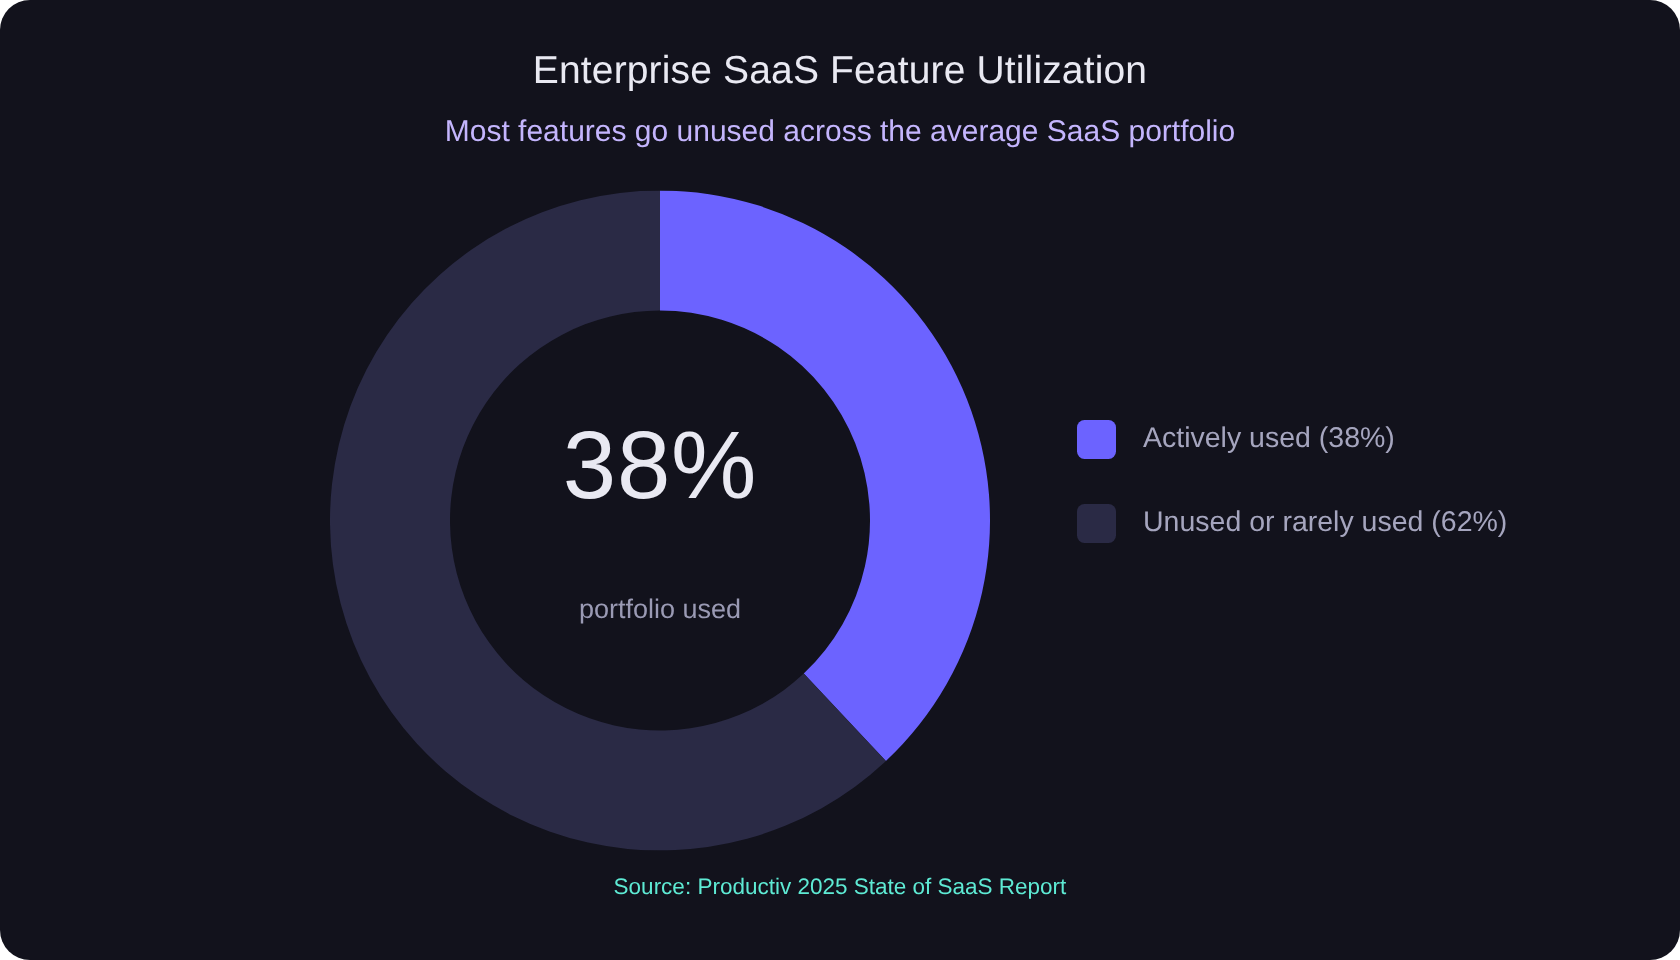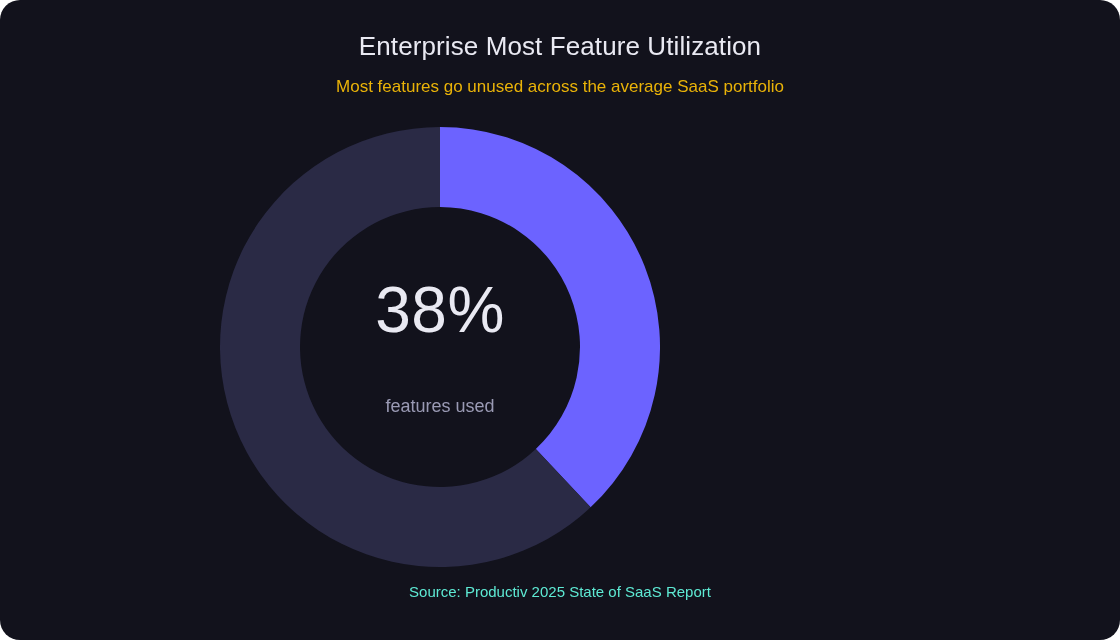--- a/index.html
+++ b/index.html
@@ -32,23 +32,23 @@
     font-weight: 400;
     color: #E9E9F2;
     letter-spacing: 0.1px;
   }
   #chart-subtitle {
     position: absolute;
     left: 0;
     top: 77px;
     width: 1120px;
     text-align: center;
-    font-size: 17px;
+    font-size: 20px;
     font-weight: 400;
-    color: #eab308;
+    color: #c4b5fd;
   }
   #donut-wrap {
     position: absolute;
     left: 220px;
     top: 127px;
     width: 440px;
     height: 440px;
   }
   #donut-svg {
     display: block;
@@ -115,32 +115,42 @@
     font-size: 15px;
     font-weight: 400;
     color: #5eead4;
   }
 </style>
 </head>
 <body>
 
 <div id="card">
 
-  <div id="chart-title">Enterprise Most Feature Utilization</div>
+  <div id="chart-title">Enterprise SaaS Feature Utilization</div>
   <div id="chart-subtitle">Most features go unused across the average SaaS portfolio</div>
 
   <div id="donut-wrap">
     <svg id="donut-svg" viewBox="0 0 440 440">
       <g id="donut-slices">
           <path d="M 220 0 A 220 220 0 0 1 370.6003633043115 380.3730980327106 L 315.8365948300164 322.0556078389976 A 140 140 0 0 0 220 80 Z" fill="#6C63FF"></path>
           <path d="M 370.6003633043115 380.3730980327106 A 220 220 0 1 1 219.99999999999997 0 L 219.99999999999997 80 A 140 140 0 1 0 315.8365948300164 322.0556078389976 Z" fill="#2A2A45"></path>
         </g>
     </svg>
     <div id="donut-center">
       <div id="center-value">38%</div>
-      <div id="center-label">features used</div>
+      <div id="center-label">portfolio used</div>
     </div>
   </div>
 
+  <div id="legend">
+      <div class="legend-item">
+        <span class="legend-swatch" style="background: rgb(108, 99, 255);"></span>
+        <span class="legend-label">Actively used (38%)</span>
+      </div>
+      <div class="legend-item">
+        <span class="legend-swatch" style="background: rgb(42, 42, 69);"></span>
+        <span class="legend-label">Unused or rarely used (62%)</span>
+      </div>
+    </div>
 
   <div id="source-note">Source: Productiv 2025 State of SaaS Report</div>
 
 </div>
 
 </body></html>

